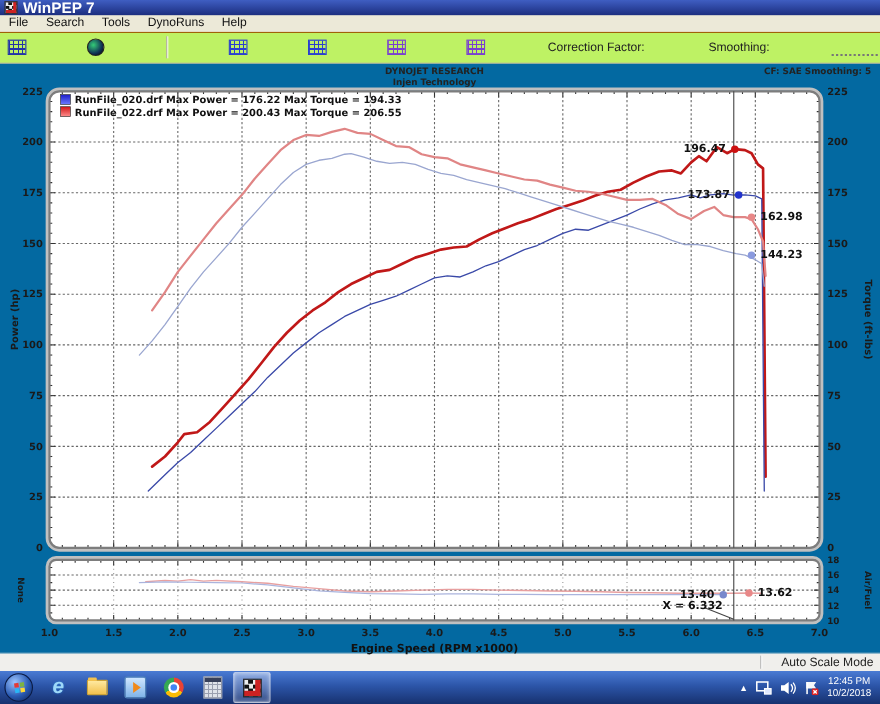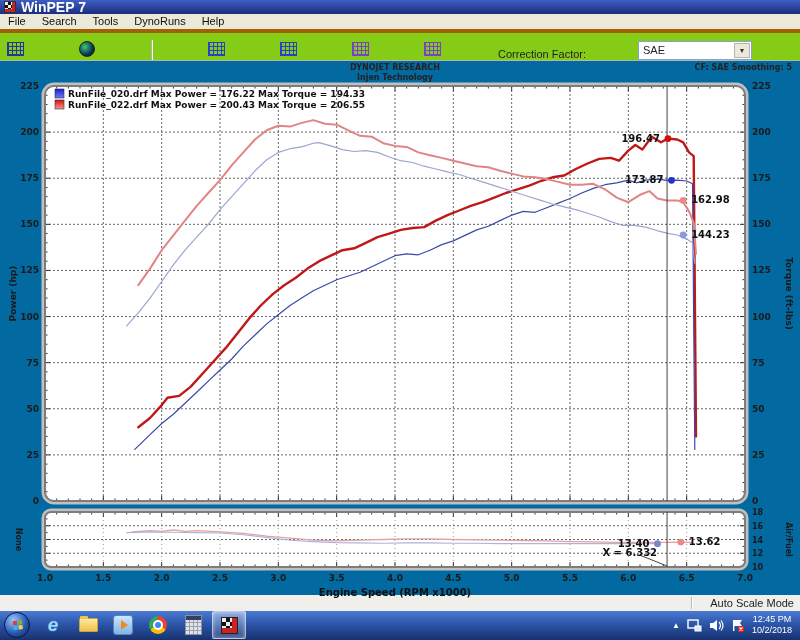--- a/index.html
+++ b/index.html
@@ -7,25 +7,25 @@
   .win{width:800px;height:640px;display:flex;flex-direction:column;}
   
   .titlebar{height:14px;background:linear-gradient(#3f5ec2,#1b2d7e);color:#fff;
     font-size:14px;font-weight:bold;display:flex;align-items:center;padding:0 4px;gap:5px;}
   .appicon{width:10px;height:10px;flex:0 0 auto;
     background:repeating-conic-gradient(#111 0 25%,#eee 0 50%) 0 0/6px 6px;
     box-shadow:inset -3px -3px 0 #c22;border:1px solid #333;}
   .titlebar .tsep{width:10px}
   
   .menubar{height:15px;background:#ece9d8;display:flex;align-items:flex-start;font-size:11px;
-    border-bottom:4px solid #a16207;color:#111;}
+    border-bottom:1px solid #a16207;color:#111;}
   .menuitem{padding:0 8px;line-height:15px;cursor:default;}
   
-  .toolbar{height:27px;background:#84cc16;border-bottom:1px solid #b8b4a8;display:flex;
-    align-items:flex-end;padding:0 3px;font-size:11px;color:#222;gap:48px;}
+  .toolbar{height:27px;background:#bef264;border-bottom:1px solid #b8b4a8;display:flex;
+    align-items:center;padding:0 3px;font-size:11px;color:#222;gap:48px;}
   .tbtn{width:24px;height:22px;display:flex;align-items:center;justify-content:center;flex:0 0 auto;}
   .gicon{width:15px;height:12px;border:1px solid currentColor;
     background-image:repeating-linear-gradient(0deg,currentColor 0 1px,transparent 1px 4px),
       repeating-linear-gradient(90deg,currentColor 0 1px,transparent 1px 4px);}
   .blue{color:#2a3fd0}.purple{color:#7a3fd0}.dkblue{color:#2333a8}
   .globe{width:14px;height:14px;border-radius:50%;
     background:radial-gradient(circle at 35% 35%,#3c7,#135 60%,#000);border:1px solid #222;}
   .sep{width:1px;height:20px;background:#b5b1a5;box-shadow:1px 0 0 #fff;margin:0 4px;flex:0 0 auto;}
   .tlabel{margin:0 4px 0 6px;white-space:nowrap;}
   .dropdown{width:108px;height:17px;background:#fff;border:1px solid #8aa0d8;display:flex;
@@ -37,21 +37,21 @@
   .sliderhandle{position:absolute;right:0;top:2px;width:3px;height:11px;background:#888;
     border:1px solid #555;}
   .redx{color:#c41a1a;font-size:14px;font-weight:bold;}
   .movei{color:#2333a8;font-size:14px;font-weight:bold;}
   .gsub{position:relative;}
   
   .content{position:relative;height:538px;background:#0369a1;}
   #chart-svg{position:absolute;left:0;top:0;}
   #chart-svg text{font-family:"DejaVu Sans",sans-serif;}
   
-  .statusbar{height:16px;background:#f0efec;border-top:6px solid #0369a1;display:flex;
+  .statusbar{height:16px;background:#f0efec;border-top:1px solid #0369a1;display:flex;
     align-items:center;justify-content:flex-end;font-size:11px;color:#222;padding-right:6px;gap:18px;}
   .ssep{width:1px;height:12px;background:#bbb;box-shadow:1px 0 0 #fff;}
   
   .taskbar{height:30px;background:linear-gradient(#4a7bd4 0%,#2c55a8 45%,#17316f 100%);
     display:flex;align-items:center;padding-left:4px;gap:3px;color:#fff;}
   .orb{width:24px;height:24px;border-radius:50%;flex:0 0 auto;margin-right:4px;
     background:radial-gradient(circle at 35% 30%,#9cc4ff,#2a5bb4 55%,#0b1f52);
     border:1px solid #0a1a44;display:flex;align-items:center;justify-content:center;}
   .flag{width:4px;height:4px;background:#e53935;transform:rotate(-8deg);
     box-shadow:5px 0 0 #7cb342,0 5px 0 #29b6f6,5px 5px 0 #fdd835;margin:-4px 0 0 -4px;}
@@ -117,24 +117,20 @@
     <span class="tbtn">
         <span class="gicon blue"></span>
       </span>
     <span class="tbtn">
         <span class="gicon purple"></span>
       </span>
     <span class="tbtn">
         <span class="gicon purple"></span>
       </span>
     <span class="tlabel">Correction Factor:</span>
-    <span class="dropdown">
-      <span>SAE</span>
-      <span class="droparrow">▼</span>
-    </span>
     <span class="tlabel">Smoothing:</span>
     <span class="slider">
         <span class="sliderhandle"></span>
       </span>
     <span>5</span>
     <span class="sep"></span>
     <span class="tbtn redx">✖</span>
     <span class="sep"></span>
     <span class="tbtn">
         <span class="gicon dkblue"></span>

